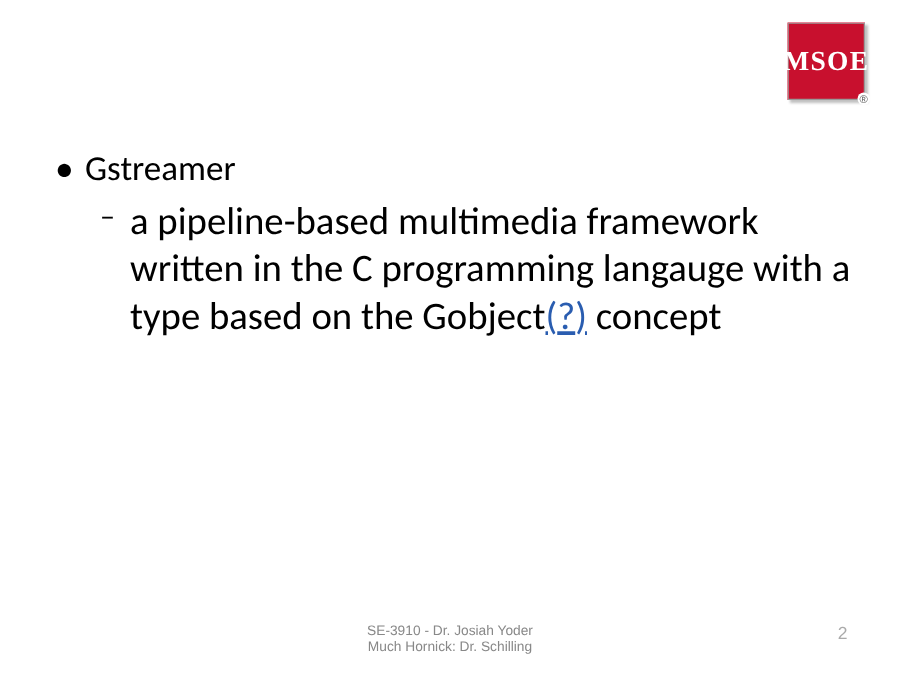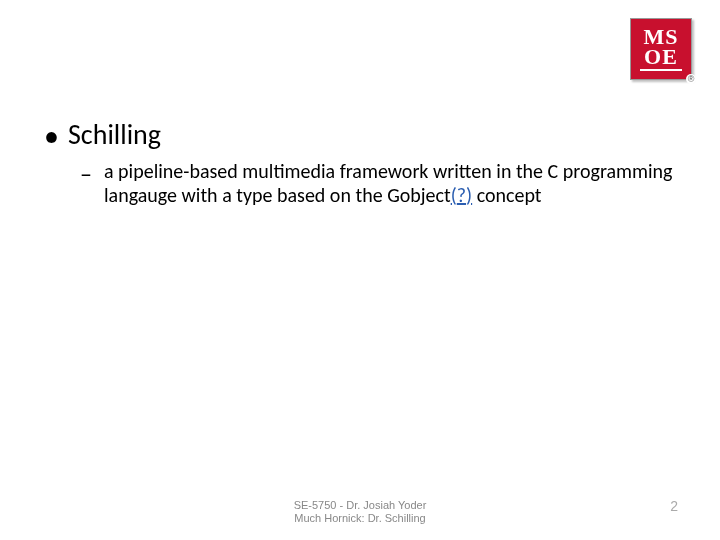--- a/index.html
+++ b/index.html
@@ -2,21 +2,21 @@
 <html><head>
 <meta charset="utf-8">
 <style>
   * { margin: 0; padding: 0; box-sizing: border-box; }
   html, body { width: 720px; height: 540px; background: #fff; font-family: Calibri, "Segoe UI", Arial, sans-serif; color: #000; }
   .slide { position: relative; width: 720px; height: 540px; }
   .logo {
     position: absolute; top: 18px; right: 28px;
     width: 62px; height: 62px;
     background: #c8102e;
-    display: flex; flex-direction: column; align-items: center; justify-content: center;
+    display: flex; align-items: center; justify-content: center;
     box-shadow: 0 0 0 1px #999 inset, 2px 2px 2px rgba(0,0,0,0.25);
     padding: 4px;
   }
   .logo .ms, .logo .oe {
     font-family: Georgia, "Times New Roman", serif;
     font-weight: bold; color: #fff; font-size: 22px; line-height: 20px; letter-spacing: 1px;
     text-align: center;
   }
   .logo .underline { width: 42px; height: 2px; background: #fff; margin-top: 2px; }
   .logo .reg {
@@ -25,21 +25,21 @@
     width: 10px; height: 10px; line-height: 10px; text-align: center;
     font-family: Arial, sans-serif;
   }
   .content { position: absolute; top: 118px; left: 34px; right: 30px; }
   ul.top { list-style: none; }
   ul.top > li { position: relative; padding-left: 34px; font-size: 28px; line-height: 1.18; margin-bottom: 10px; }
   ul.top > li::before {
     content: "•"; position: absolute; left: 10px; top: 0; font-size: 30px; color: #000;
   }
   ul.sub { list-style: none; margin-top: 8px; margin-left: 8px; }
-  ul.sub > li { position: relative; padding-left: 28px; font-size: 20px; line-height: 1.22; }
+  ul.sub > li { position: relative; padding-left: 28px; font-size: 31px; line-height: 1.22; }
   ul.sub > li::before {
     content: "–"; position: absolute; left: 4px; top: 0; font-size: 24px; color: #000;
   }
   .link-frag { color: #2a5db0; text-decoration: underline; }
   .footer {
     position: absolute; bottom: 14px; left: 0; right: 0;
     text-align: center; font-size: 11px; line-height: 1.25; color: #888;
     font-family: Arial, sans-serif;
   }
   .pagenum {
@@ -55,30 +55,30 @@
   <div class="logo">
     <div class="ms">MS</div>
     <div class="oe">OE</div>
     <div class="underline"></div>
     <div class="reg">®</div>
   </div>
 
   <div class="content">
     <ul class="top">
       <li>
-        <span>Schilling</span>
+        <span>Gstreamer</span>
         <ul class="sub">
           <li>
             <span>a pipeline-based multimedia framework written in the C programming langauge with a type based on the Gobject</span><span class="link-frag"><span>(</span><span>?</span><span>)</span></span><span> concept</span>
           </li>
         </ul>
       </li>
     </ul>
   </div>
 
   <div class="footer">
-    <div>SE-5750  -  Dr. Josiah Yoder</div>
+    <div>SE-3910  -  Dr. Josiah Yoder</div>
     <div>Much Hornick: Dr. Schilling</div>
   </div>
 
   <div class="pagenum">2</div>
 
 </div>
 
 </body></html>

